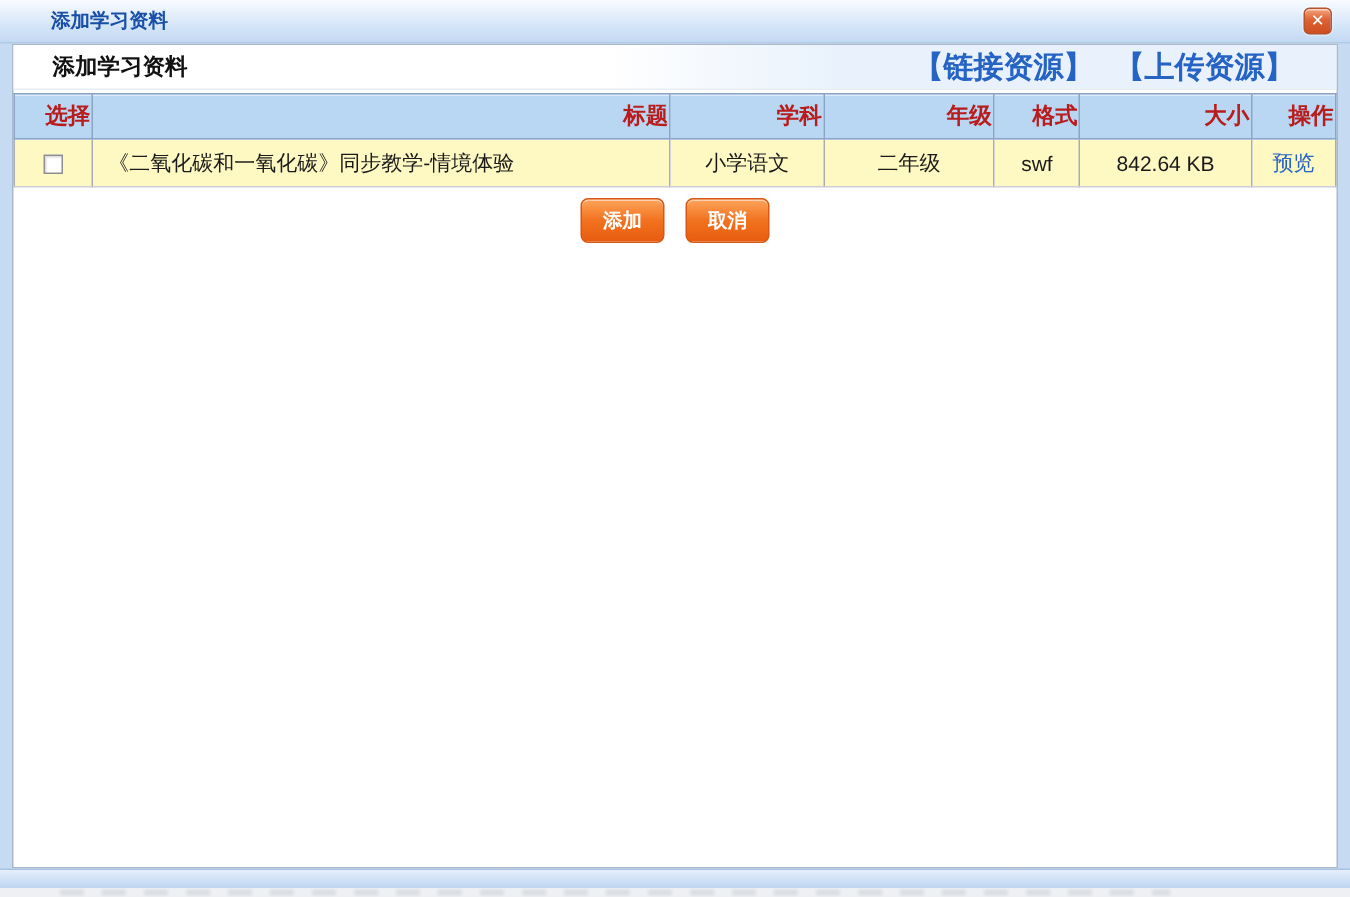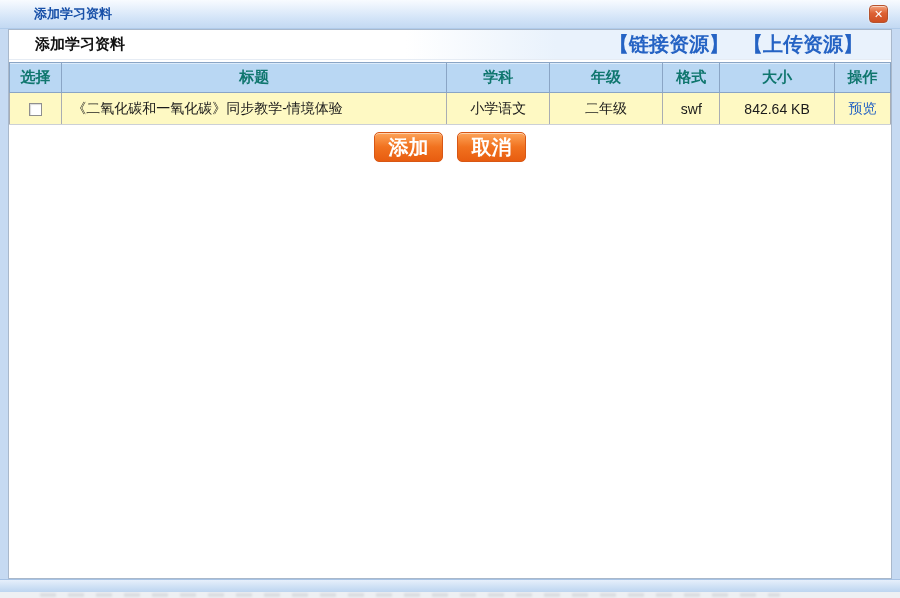--- a/index.html
+++ b/index.html
@@ -82,22 +82,22 @@
     font-family: inherit;
   }
   .search-btn { width: 68px; height: 29px; margin-left: 13px; }
 
   
   table { width: 100%; border-collapse: collapse; table-layout: fixed; margin-top: 2px; }
   thead th {
     background: var(--table-header-bg);
     border: 1px solid #8aa5c5;
     box-shadow: inset 0 1px 0 #dcebfa;
-    font-size: 15px; font-weight: bold; color: #0f766e;
-    height: 30px; text-align: center;
+    font-size: 15px; font-weight: bold; color: #b91c1c;
+    height: 30px; text-align: right;
   }
   tbody td {
     border-right: 1px solid #a9adb3;
     border-bottom: 1px solid #ccd0d6;
     border-left: 1px solid #a9adb3;
     font-size: 14px; color: #1a1a1a;
     height: 32px; text-align: center;
     overflow: hidden; white-space: nowrap;
   }
   tbody tr.alt { background: #fef9c3; }
@@ -107,21 +107,21 @@
     width: 13px; height: 13px;
     border: 1px solid #8f8f8f; background: #fff;
     box-shadow: inset 1px 1px 1px rgba(0,0,0,.15);
     margin: 0; vertical-align: middle; cursor: pointer;
   }
   .preview-link { color: var(--link-blue); font-size: 14px; cursor: pointer; text-decoration: none; }
   .preview-link.visited { color: var(--visited-purple); }
 
   
   .footer-buttons { display: flex; justify-content: center; gap: 14px; margin-top: 7px; }
-  .footer-btn { width: 69px; height: 30px; font-size: 20px; }
+  .footer-btn { width: 56px; height: 30px; font-size: 13px; }
 
   
   .frame-bottom {
     height: 13px;
     background: linear-gradient(#e6effb, #bdd5f0);
     border-top: 1px solid #a6c2e4;
   }
   .below-page { height: 6px; background: #eef0f3; position: relative; overflow: hidden; }
   .ghost-line {
     position: absolute; left: 40px; right: 120px; top: 1px; height: 4px;

